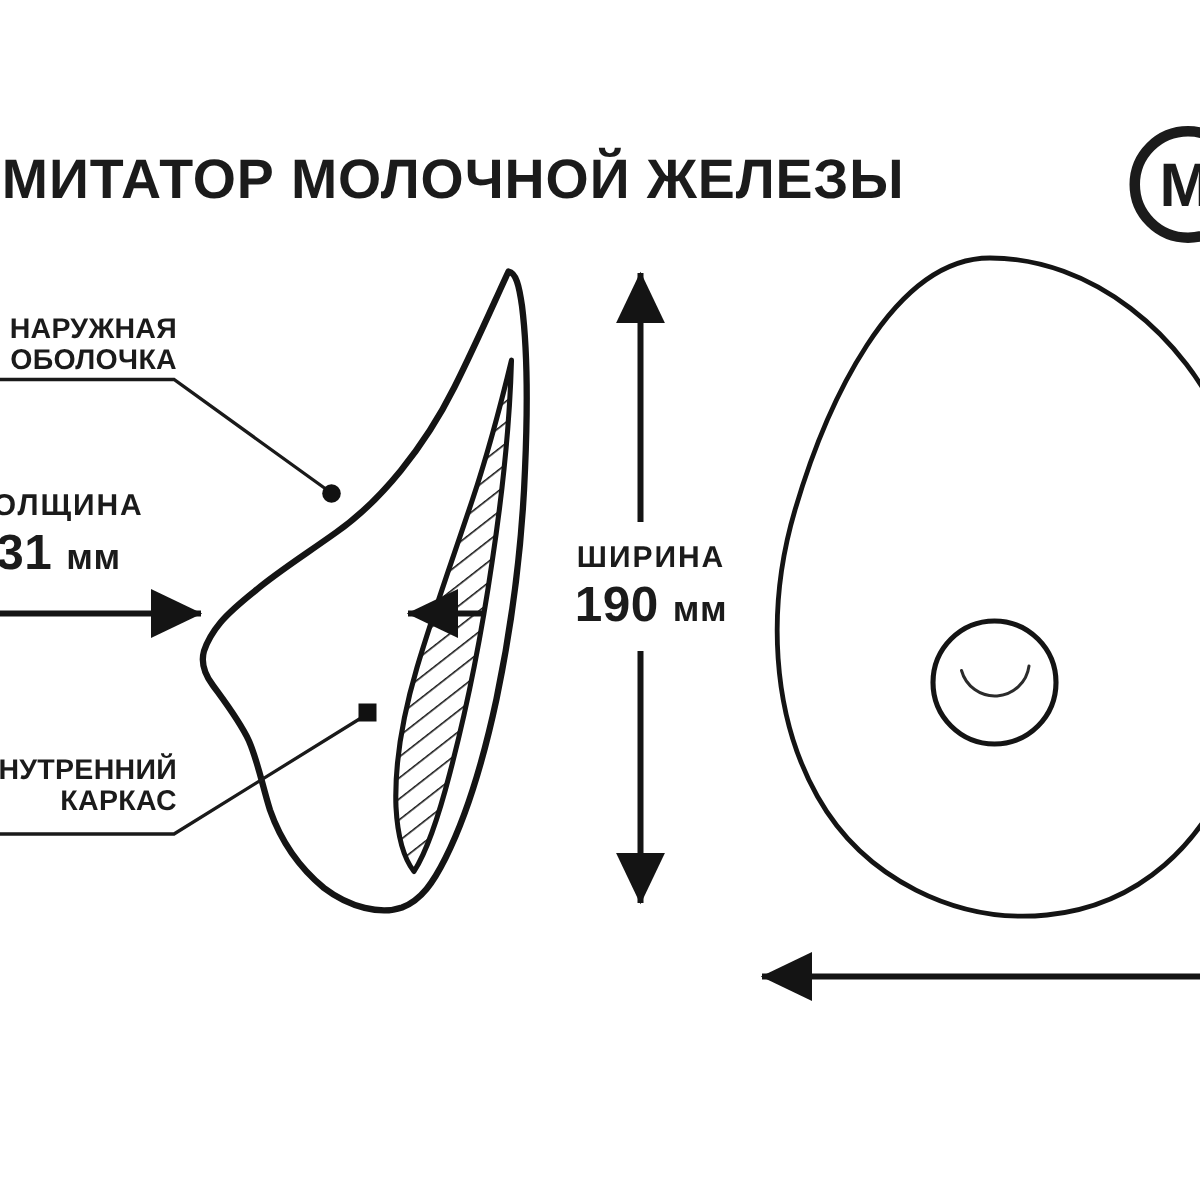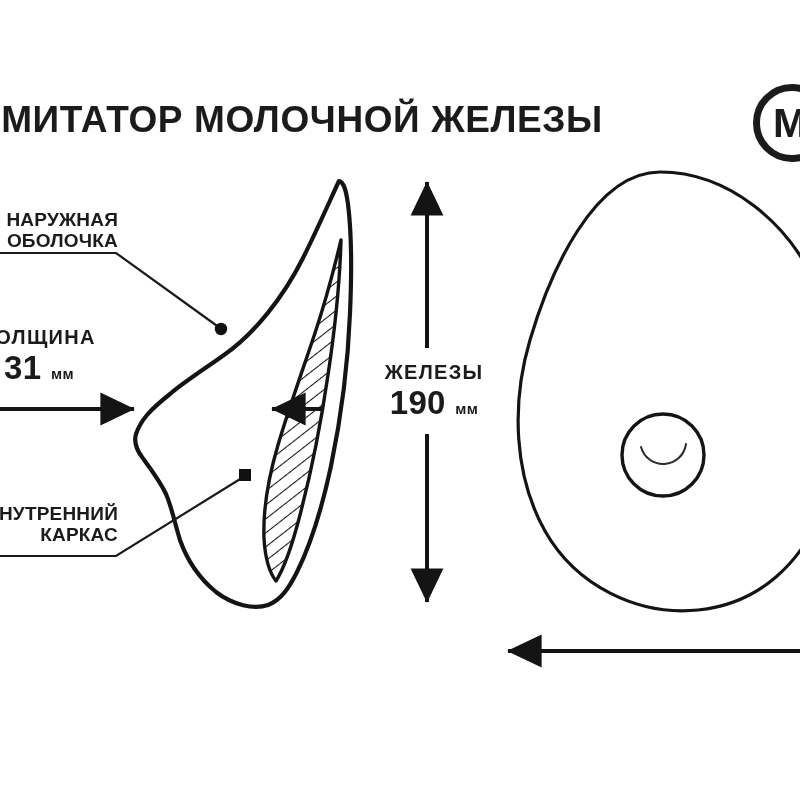--- a/index.html
+++ b/index.html
@@ -111,21 +111,21 @@
     font-weight: 700;
     letter-spacing: 1.3px;
   }
   .dim-value {
     font-weight: 700;
     font-size: 33px;
     letter-spacing: 0.3px;
     margin-top: 2px;
   }
   .dim-unit {
-    font-size: 15px;
+    font-size: 24px;
     font-weight: 700;
     letter-spacing: 0.4px;
   }
   #dim-thickness {
     top: 326px;
     left: -46px;
     width: 170px;
   }
   #dim-length {
     top: 361px;
@@ -251,21 +251,21 @@
     <div>ВНУТРЕННИЙ</div>
     <div>КАРКАС</div>
   </div>
 
   <div class="label dim-block" id="dim-thickness">
     <div class="dim-name">ТОЛЩИНА</div>
     <div class="dim-value"><span>31</span> <span class="dim-unit">мм</span></div>
   </div>
 
   <div class="label dim-block" id="dim-length">
-    <div class="dim-name">ЖЕЛЕЗЫ</div>
+    <div class="dim-name">ШИРИНА</div>
     <div class="dim-value"><span>190</span> <span class="dim-unit">мм</span></div>
   </div>
 
   <div class="label dim-block" id="dim-width">
   </div>
 
   <div id="logo-badge">
     <span id="logo-letter">M</span>
   </div>
 

